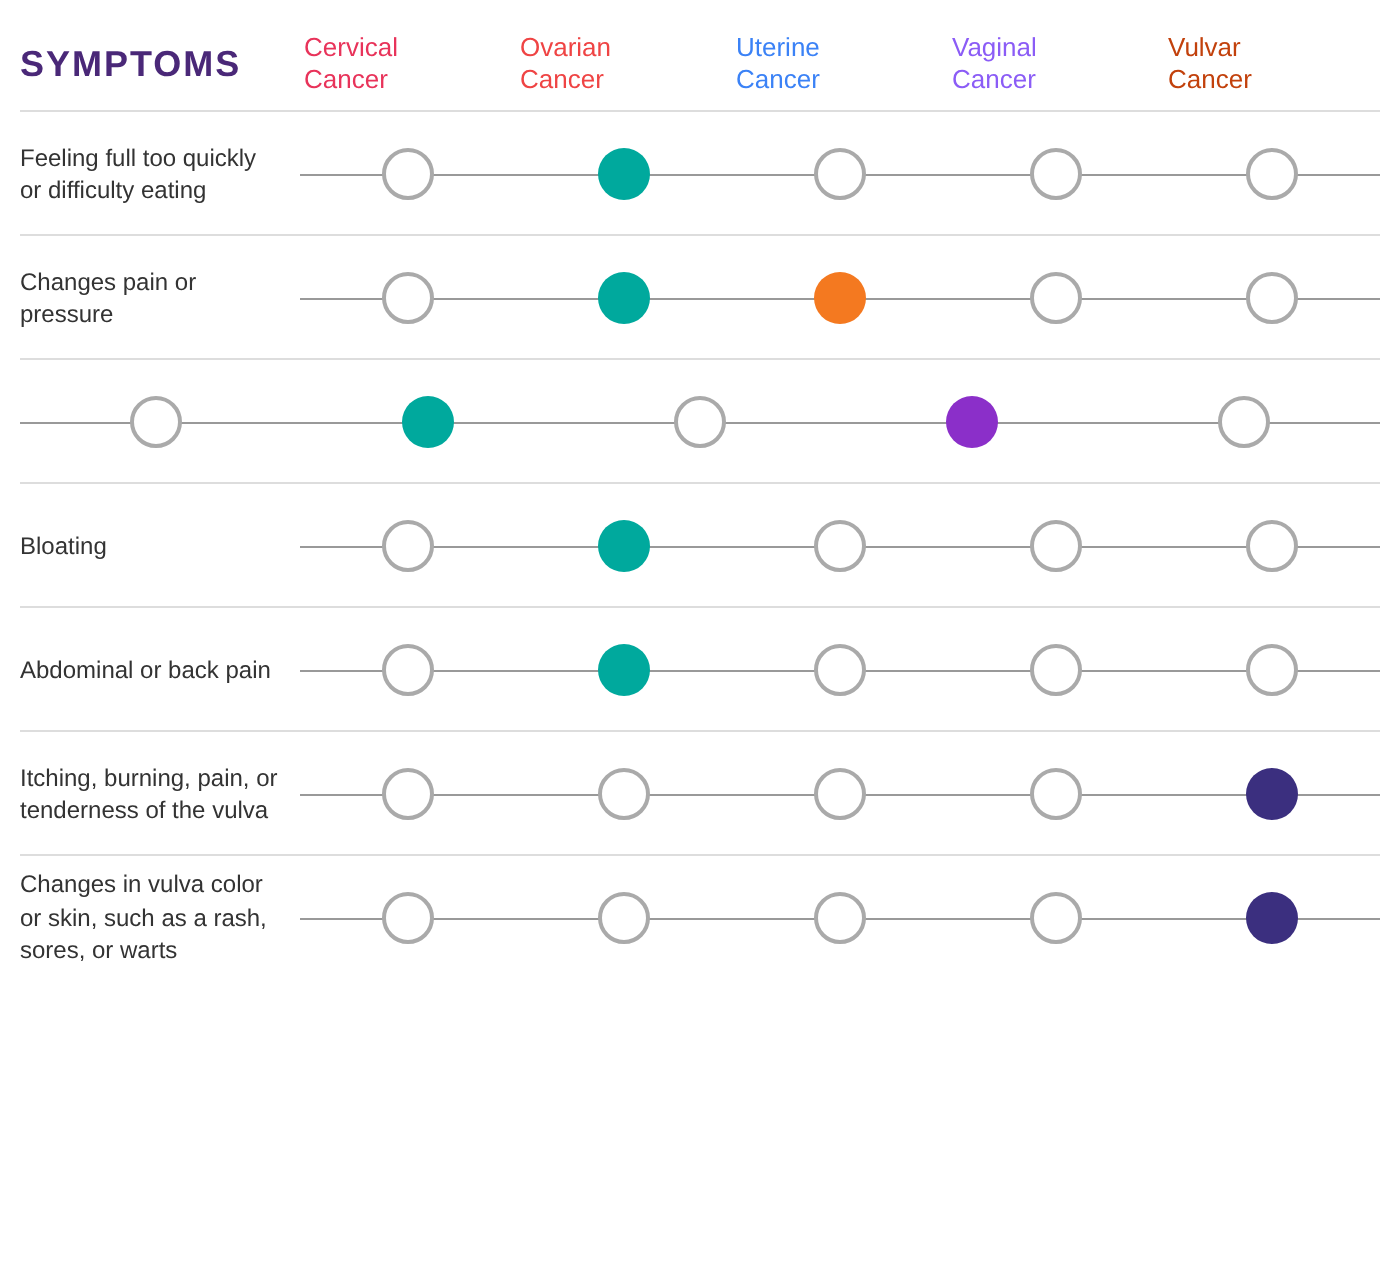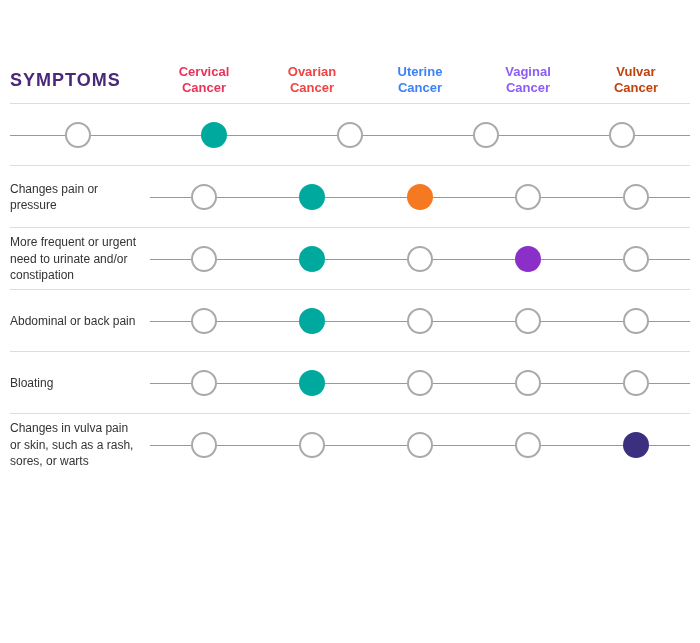--- a/index.html
+++ b/index.html
@@ -6,21 +6,20 @@
     body {
       font-family: Arial, sans-serif;
       background: #fff;
       width: 700px;
       min-height: 643px;
     }
     .container {
       width: 700px;
       padding: 16px 10px 16px 10px;
       background: #fff;
-      margin-top: 48px;
     }
     .header-row {
       display: flex;
       align-items: flex-start;
       margin-bottom: 8px;
     }
     .symptoms-label {
       width: 140px;
       min-width: 140px;
       font-size: 18px;
@@ -28,23 +27,22 @@
       color: #4a2878;
       letter-spacing: 1px;
       padding-top: 6px;
     }
     .cancer-headers {
       display: flex;
       flex: 1;
     }
     .cancer-header {
       flex: 1;
-      text-align: center;
       font-size: 13px;
-      font-weight: 700;
+      font-weight: 400;
       line-height: 1.2;
       padding: 0 2px;
     }
     .symptom-row {
       display: flex;
       align-items: center;
       border-top: 1px solid #ddd;
       min-height: 62px;
       padding: 6px 0;
     }
@@ -100,20 +98,21 @@
     <div class="cancer-header" style="color: rgb(232, 51, 90);">Cervical<br>Cancer</div>
         <div class="cancer-header" style="color: #ef4444;">Ovarian<br>Cancer</div>
         <div class="cancer-header" style="color: #3b82f6;">Uterine<br>Cancer</div>
         <div class="cancer-header" style="color: #8b5cf6;">Vaginal<br>Cancer</div>
         <div class="cancer-header" style="color: #c2410c;">Vulvar<br>Cancer</div>
       </div>
   </div>
 
   <div id="rows-container">
       <div class="symptom-row">
+        <div class="symptom-label">Feeling full too quickly or difficulty eating</div>
         <div class="dots-row">
           <div class="dot-cell">
             <div class="dot"></div>
           </div>
           <div class="dot-cell">
             <div class="dot filled" style="background: rgb(0, 169, 157);"></div>
           </div>
           <div class="dot-cell">
             <div class="dot"></div>
           </div>
@@ -139,81 +138,100 @@
           </div>
           <div class="dot-cell">
             <div class="dot"></div>
           </div>
           <div class="dot-cell">
             <div class="dot"></div>
           </div>
         </div>
       </div>
       <div class="symptom-row">
-        <div class="symptom-label">More frequent or urgent need to urinate and/or constipation</div>
         <div class="dots-row">
           <div class="dot-cell">
             <div class="dot"></div>
           </div>
           <div class="dot-cell">
             <div class="dot filled" style="background: rgb(0, 169, 157);"></div>
           </div>
           <div class="dot-cell">
             <div class="dot"></div>
           </div>
           <div class="dot-cell">
             <div class="dot filled" style="background: rgb(139, 47, 201);"></div>
           </div>
           <div class="dot-cell">
             <div class="dot"></div>
           </div>
         </div>
       </div>
       <div class="symptom-row">
+        <div class="symptom-label">Bloating</div>
+        <div class="dots-row">
+          <div class="dot-cell">
+            <div class="dot"></div>
+          </div>
+          <div class="dot-cell">
+            <div class="dot filled" style="background: rgb(0, 169, 157);"></div>
+          </div>
+          <div class="dot-cell">
+            <div class="dot"></div>
+          </div>
+          <div class="dot-cell">
+            <div class="dot"></div>
+          </div>
+          <div class="dot-cell">
+            <div class="dot"></div>
+          </div>
+        </div>
+      </div>
+      <div class="symptom-row">
         <div class="symptom-label">Abdominal or back pain</div>
         <div class="dots-row">
           <div class="dot-cell">
             <div class="dot"></div>
           </div>
           <div class="dot-cell">
             <div class="dot filled" style="background: rgb(0, 169, 157);"></div>
           </div>
           <div class="dot-cell">
             <div class="dot"></div>
           </div>
           <div class="dot-cell">
             <div class="dot"></div>
           </div>
           <div class="dot-cell">
             <div class="dot"></div>
           </div>
         </div>
       </div>
       <div class="symptom-row">
-        <div class="symptom-label">Bloating</div>
-        <div class="dots-row">
-          <div class="dot-cell">
-            <div class="dot"></div>
-          </div>
-          <div class="dot-cell">
-            <div class="dot filled" style="background: rgb(0, 169, 157);"></div>
-          </div>
-          <div class="dot-cell">
-            <div class="dot"></div>
-          </div>
-          <div class="dot-cell">
-            <div class="dot"></div>
-          </div>
-          <div class="dot-cell">
-            <div class="dot"></div>
-          </div>
-        </div>
-      </div>
-      <div class="symptom-row">
-        <div class="symptom-label">Changes in vulva pain or skin, such as a rash, sores, or warts</div>
+        <div class="symptom-label">Itching, burning, pain, or tenderness of the vulva</div>
+        <div class="dots-row">
+          <div class="dot-cell">
+            <div class="dot"></div>
+          </div>
+          <div class="dot-cell">
+            <div class="dot"></div>
+          </div>
+          <div class="dot-cell">
+            <div class="dot"></div>
+          </div>
+          <div class="dot-cell">
+            <div class="dot"></div>
+          </div>
+          <div class="dot-cell">
+            <div class="dot filled" style="background: rgb(59, 47, 127);"></div>
+          </div>
+        </div>
+      </div>
+      <div class="symptom-row">
+        <div class="symptom-label">Changes in vulva color or skin, such as a rash, sores, or warts</div>
         <div class="dots-row">
           <div class="dot-cell">
             <div class="dot"></div>
           </div>
           <div class="dot-cell">
             <div class="dot"></div>
           </div>
           <div class="dot-cell">
             <div class="dot"></div>
           </div>

